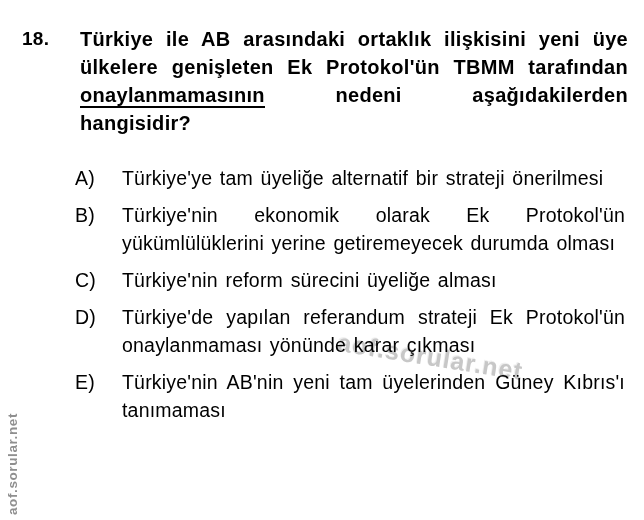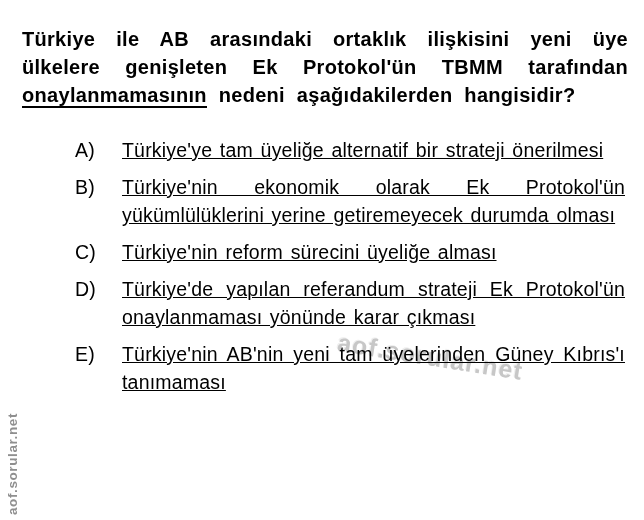--- a/index.html
+++ b/index.html
@@ -60,20 +60,21 @@
   }
   .q-number {
     flex: none;
     width: 46px;
     font-size: 19px;
   }
   .q-text {
     flex: 1;
     text-align: justify;
     word-spacing: 6px;
+    margin-left: 12px;
   }
   .q-underlined {
     border-bottom: 2px solid #000000;
   }
 
   
   .options {
     position: relative;
     z-index: 1;
     margin: 27px 19px 0 75px;
@@ -86,33 +87,33 @@
     margin-bottom: 9px;
   }
   .opt-letter {
     flex: none;
     width: 47px;
   }
   .opt-text {
     flex: 1;
     text-align: justify;
     word-spacing: 2px;
-    text-decoration: underline;
   }
 </style>
 </head>
 <body>
 
 <div class="page">
 
   <div class="watermark-side">aof.sorular.net</div>
 
   <div class="watermark-center">aof.sorular.net</div>
 
   <div class="question-row">
+    <div class="q-number">18.</div>
     <div class="q-text"><span>Türkiye ile AB arasındaki ortaklık ilişkisini yeni üye ülkelere genişleten Ek Protokol'ün TBMM tarafından </span><span class="q-underlined">onaylanmamasının</span><span> nedeni aşağıdakilerden hangisidir?</span></div>
   </div>
 
   <div class="options">
 
     <div class="option">
       <div class="opt-letter">A)</div>
       <div class="opt-text">Türkiye'ye tam üyeliğe alternatif bir strateji önerilmesi</div>
     </div>
 

